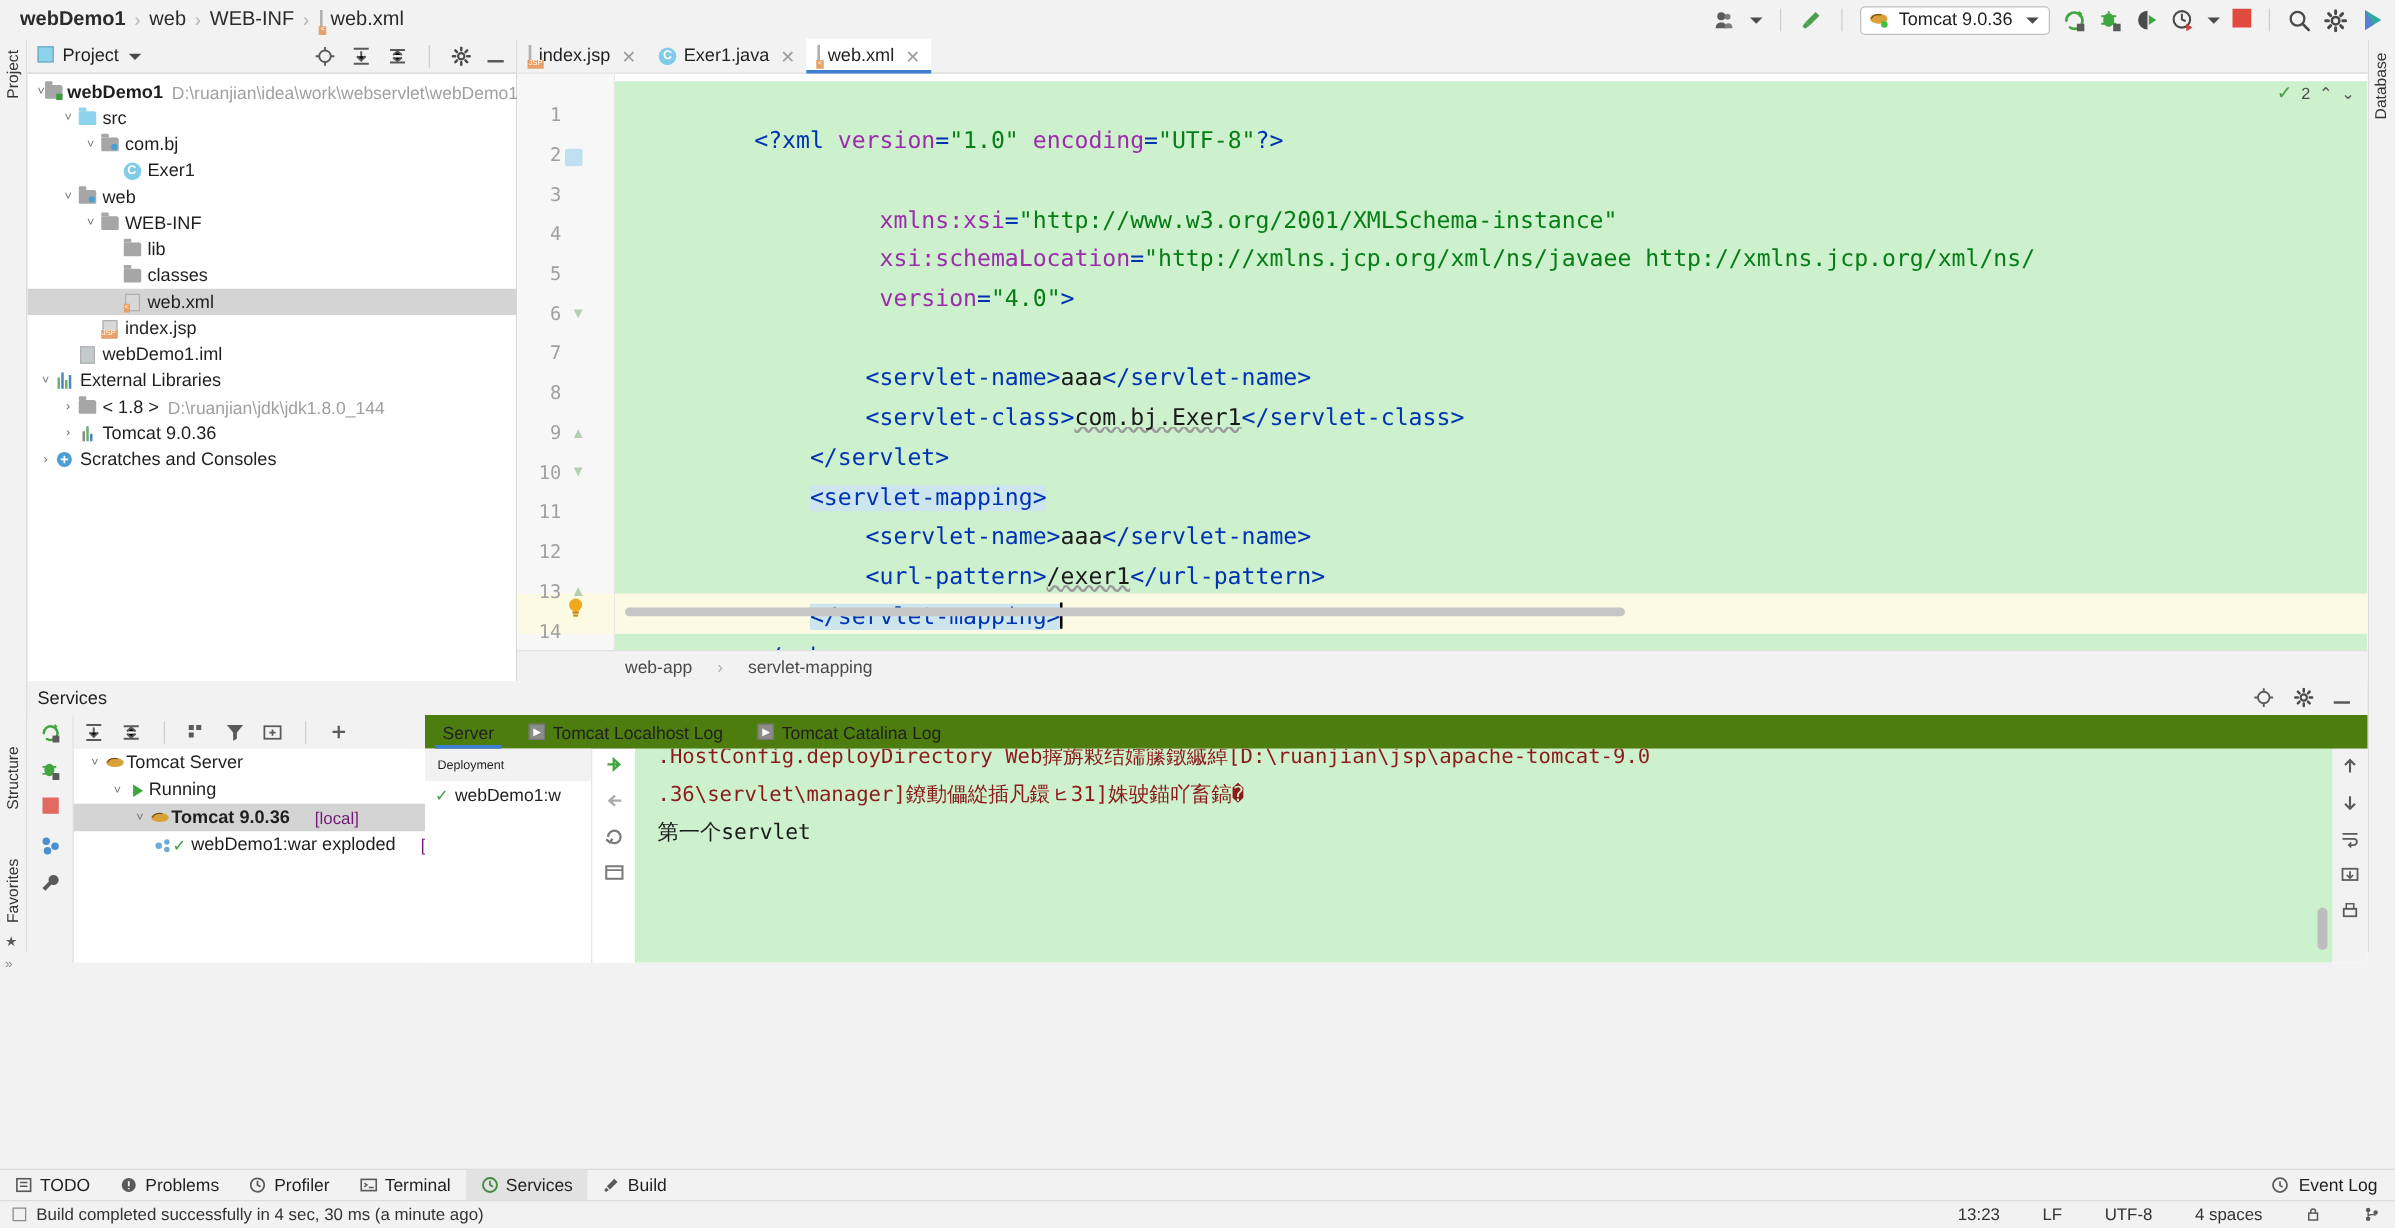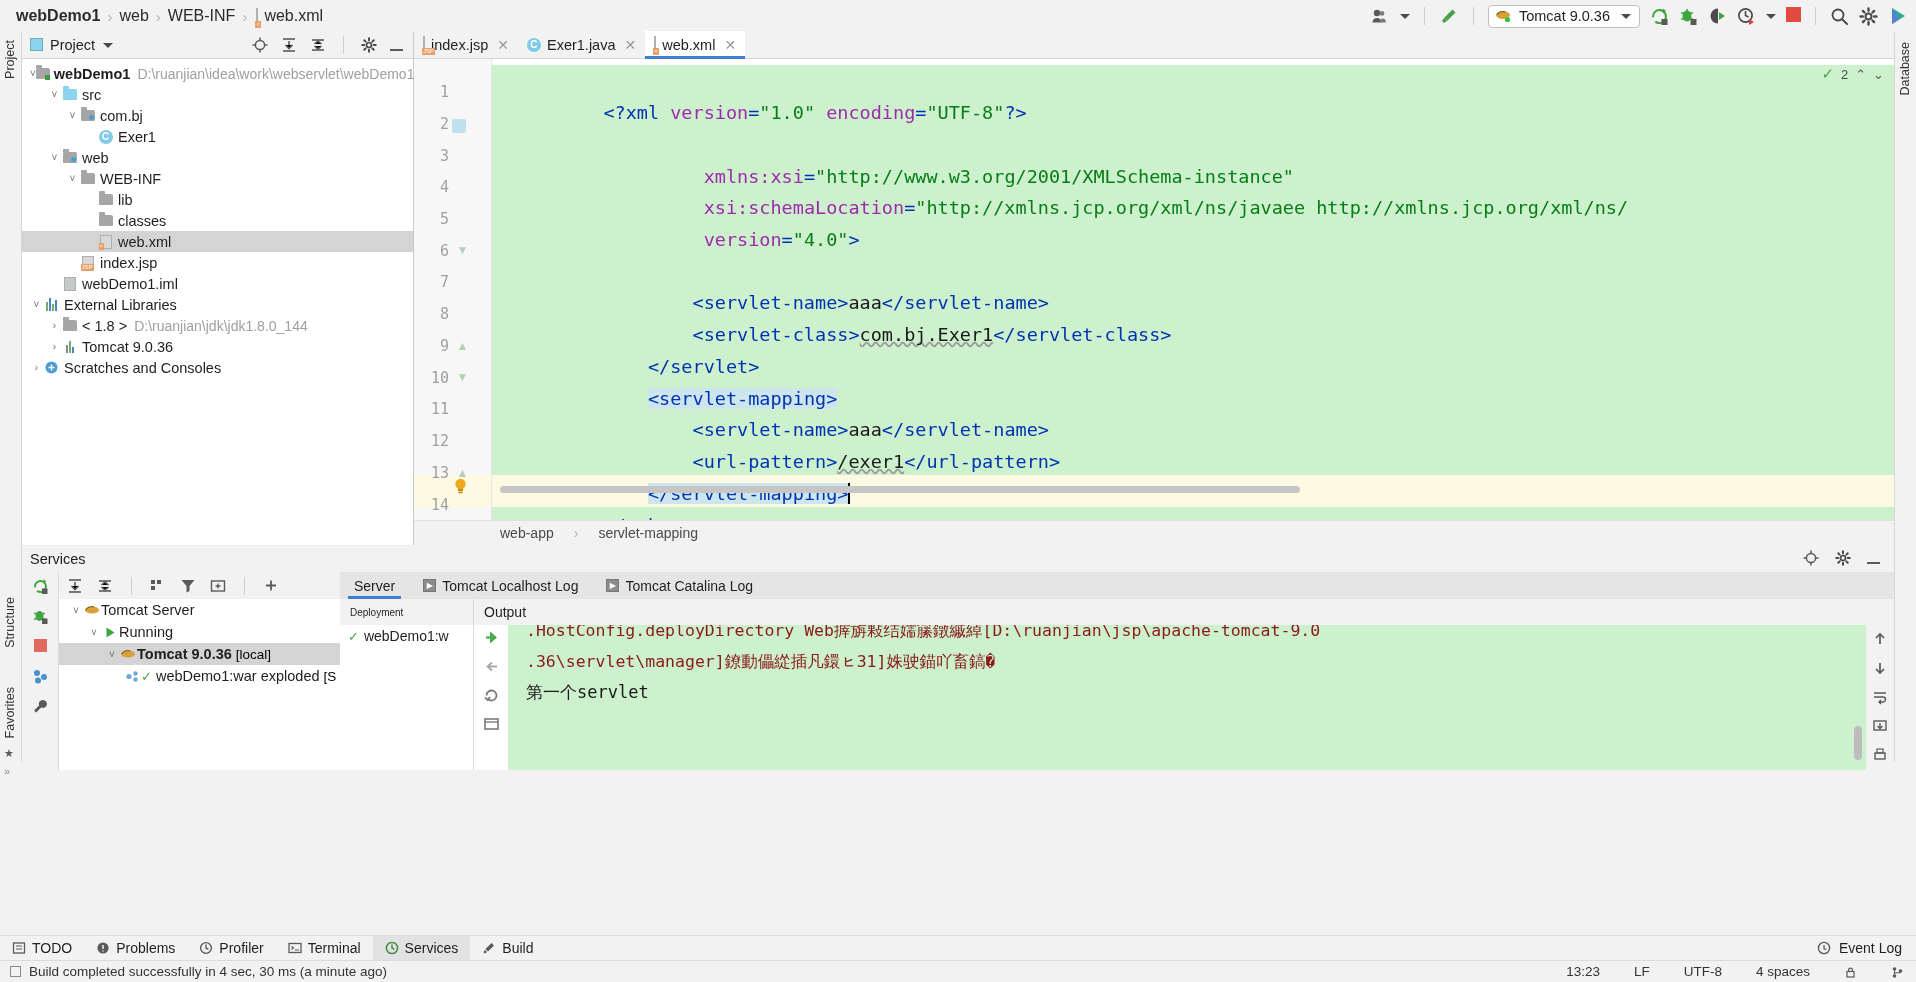--- a/index.html
+++ b/index.html
@@ -148,25 +148,25 @@
   .svcTitleRow .acts{ margin-left:auto; display:flex; gap:16px; padding-right:6px; }
 
   .svcBody{ position:absolute; left:0; top:27px; right:0; bottom:0; display:flex; }
   .svcToolCol{ width:36px; background:#f2f2f2; display:flex; flex-direction:column; align-items:center; padding-top:6px; gap:13px; }
   .svcTree{ width:282px; background:#fff; border-left:1px solid #dcdcdc; }
   .svcTreeTools{ height:27px; background:#f2f2f2; display:flex; align-items:center; gap:14px; padding:0 8px;}
   .svcRow{ display:flex; align-items:center; height:22px; font-size:14.5px; white-space:nowrap; }
   .svcRow.sel{ background:#d4d4d4; }
   .svcRow .arrow{ width:14px; text-align:center; color:#6e6e6e; font-size:10px; }
   .svcRow .ico{ width:18px; display:inline-flex; align-items:center; justify-content:center; }
-  .svcRow .gray{ color:#000000; font-size:13.5px; margin-left:4px;}
+  .svcRow .gray{ color:#701a75; font-size:13.5px; margin-left:20px;}
   .svcRow .nm.b{ font-weight:bold; }
 
   .svcRight{ flex:1; display:flex; flex-direction:column; background:#fff; }
-  .svcTabs{ height:27px; background:#e5e5e5; display:flex; align-items:center; gap:0; }
+  .svcTabs{ height:27px; background:#4d7c0f; display:flex; align-items:center; gap:0; }
   .svctab{ display:flex; align-items:center; gap:6px; padding:0 14px; height:27px; font-size:14px; position:relative; }
   .svctab.active:after{ content:""; position:absolute; left:8px; right:8px; bottom:0; height:3px; background:#3f7fd0; }
   .playbox{ width:13px;height:13px;border:1px solid #777;background:#8c8c8c;color:#fff;font-size:8px;display:flex;align-items:center;justify-content:center;}
 
   .svcSplit{ flex:1; display:flex; }
   .deployCol{ width:134px; background:#fff; border-right:1px solid #dcdcdc; }
   .deployHdr{ height:26px; background:#f2f2f2; display:flex; align-items:center; padding-left:10px; font-size:10px; }
   .deployRow{ display:flex; align-items:center; height:22px; font-size:14px; padding-left:8px; gap:5px; white-space:nowrap; overflow:hidden;}
   .check{ color:#4a9e4a; font-size:13px; }
 
@@ -191,21 +191,21 @@
   }
   .tb2item{ display:flex; align-items:center; gap:6px; padding:0 12px; font-size:14px; height:25px; }
   .tb2item.active{ background:#e2e2e2; }
   .tb2right{ margin-left:auto; display:flex; align-items:center; gap:8px; padding-right:14px; font-size:14px;}
   .statusbar{
     position:absolute; left:0; bottom:0; width:1916px; height:22px;
     background:#f2f2f2; display:flex; align-items:center; font-size:13.5px; color:#333;
     border-top:1px solid #dcdcdc;
   }
   .statusbar .left{ display:flex; align-items:center; gap:8px; padding-left:10px;}
-  .statusbar .right{ margin-left:auto; display:flex; align-items:flex-end; gap:34px; padding-right:12px;}
+  .statusbar .right{ margin-left:auto; display:flex; align-items:center; gap:34px; padding-right:12px;}
   .sq{ width:11px;height:11px;border:1px solid #8a8a8a; display:inline-block;}
 
   svg{ display:block; }
 </style>
 </head>
 <body>
 
 <div class="app">
 
   <div class="topbar">
@@ -804,21 +804,20 @@
         <div class="svcSplit">
           <div class="deployCol">
             <div class="deployHdr">Deployment</div>
             <div class="deployRow">
               <span class="check">✓</span>
               <span>webDemo1:w</span>
             </div>
           </div>
 
           <div class="outCol">
-            <div class="outHdr">Output</div>
             <div class="outBody">
               <div class="outArrows">
                 <span class="ic">
                   <svg width="17" height="17" viewBox="0 0 17 17">
                       <path d="M3 8.5h8M8 4.5l4.5 4L8 12.5z" stroke="#3fa63f" stroke-width="1.8" fill="none"></path>
                     </svg>
                 </span>
                 <span class="ic">
                   <svg width="17" height="17" viewBox="0 0 17 17">
                       <path d="M14 8.5H6M9 4.5L4.5 8.5 9 12.5" stroke="#a8a8a8" stroke-width="1.8" fill="none"></path>

